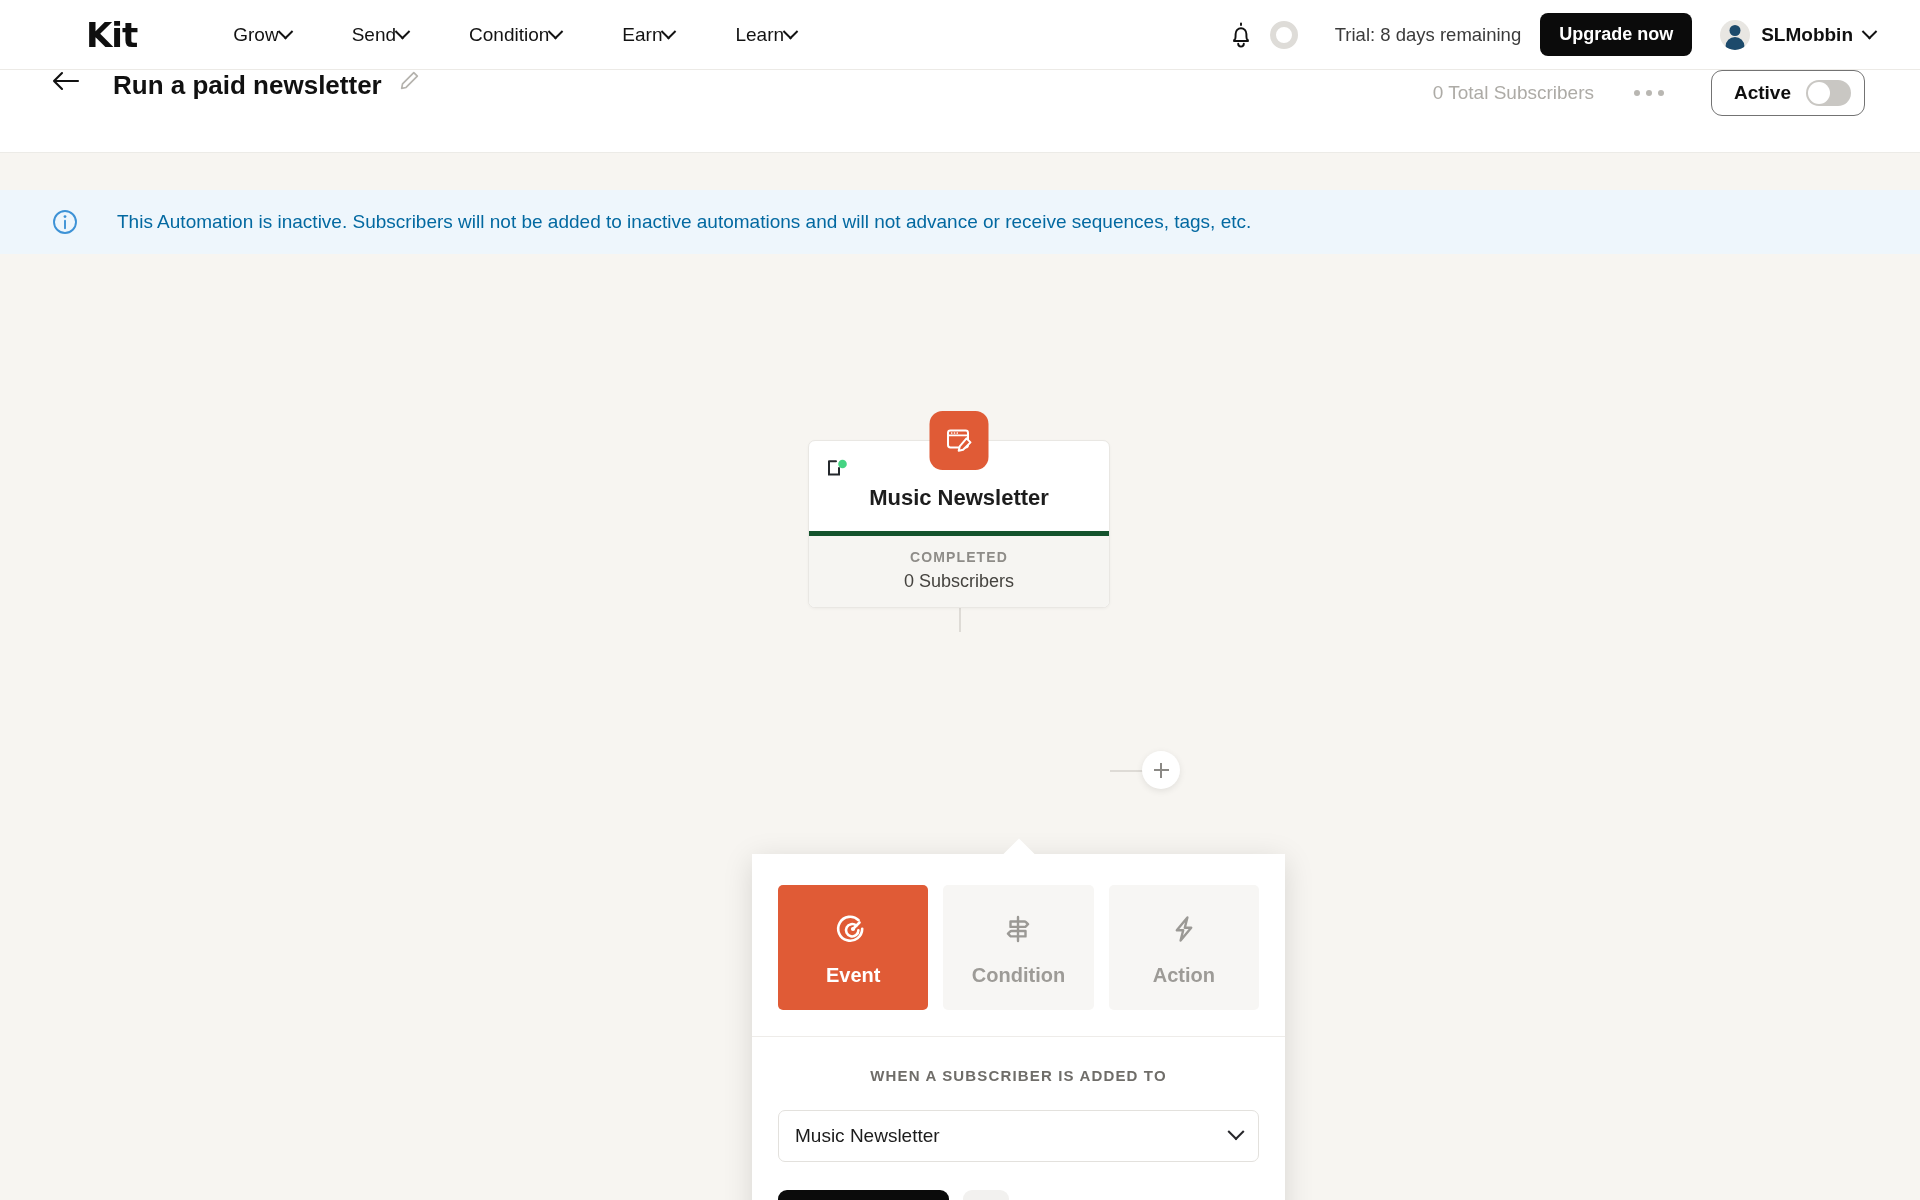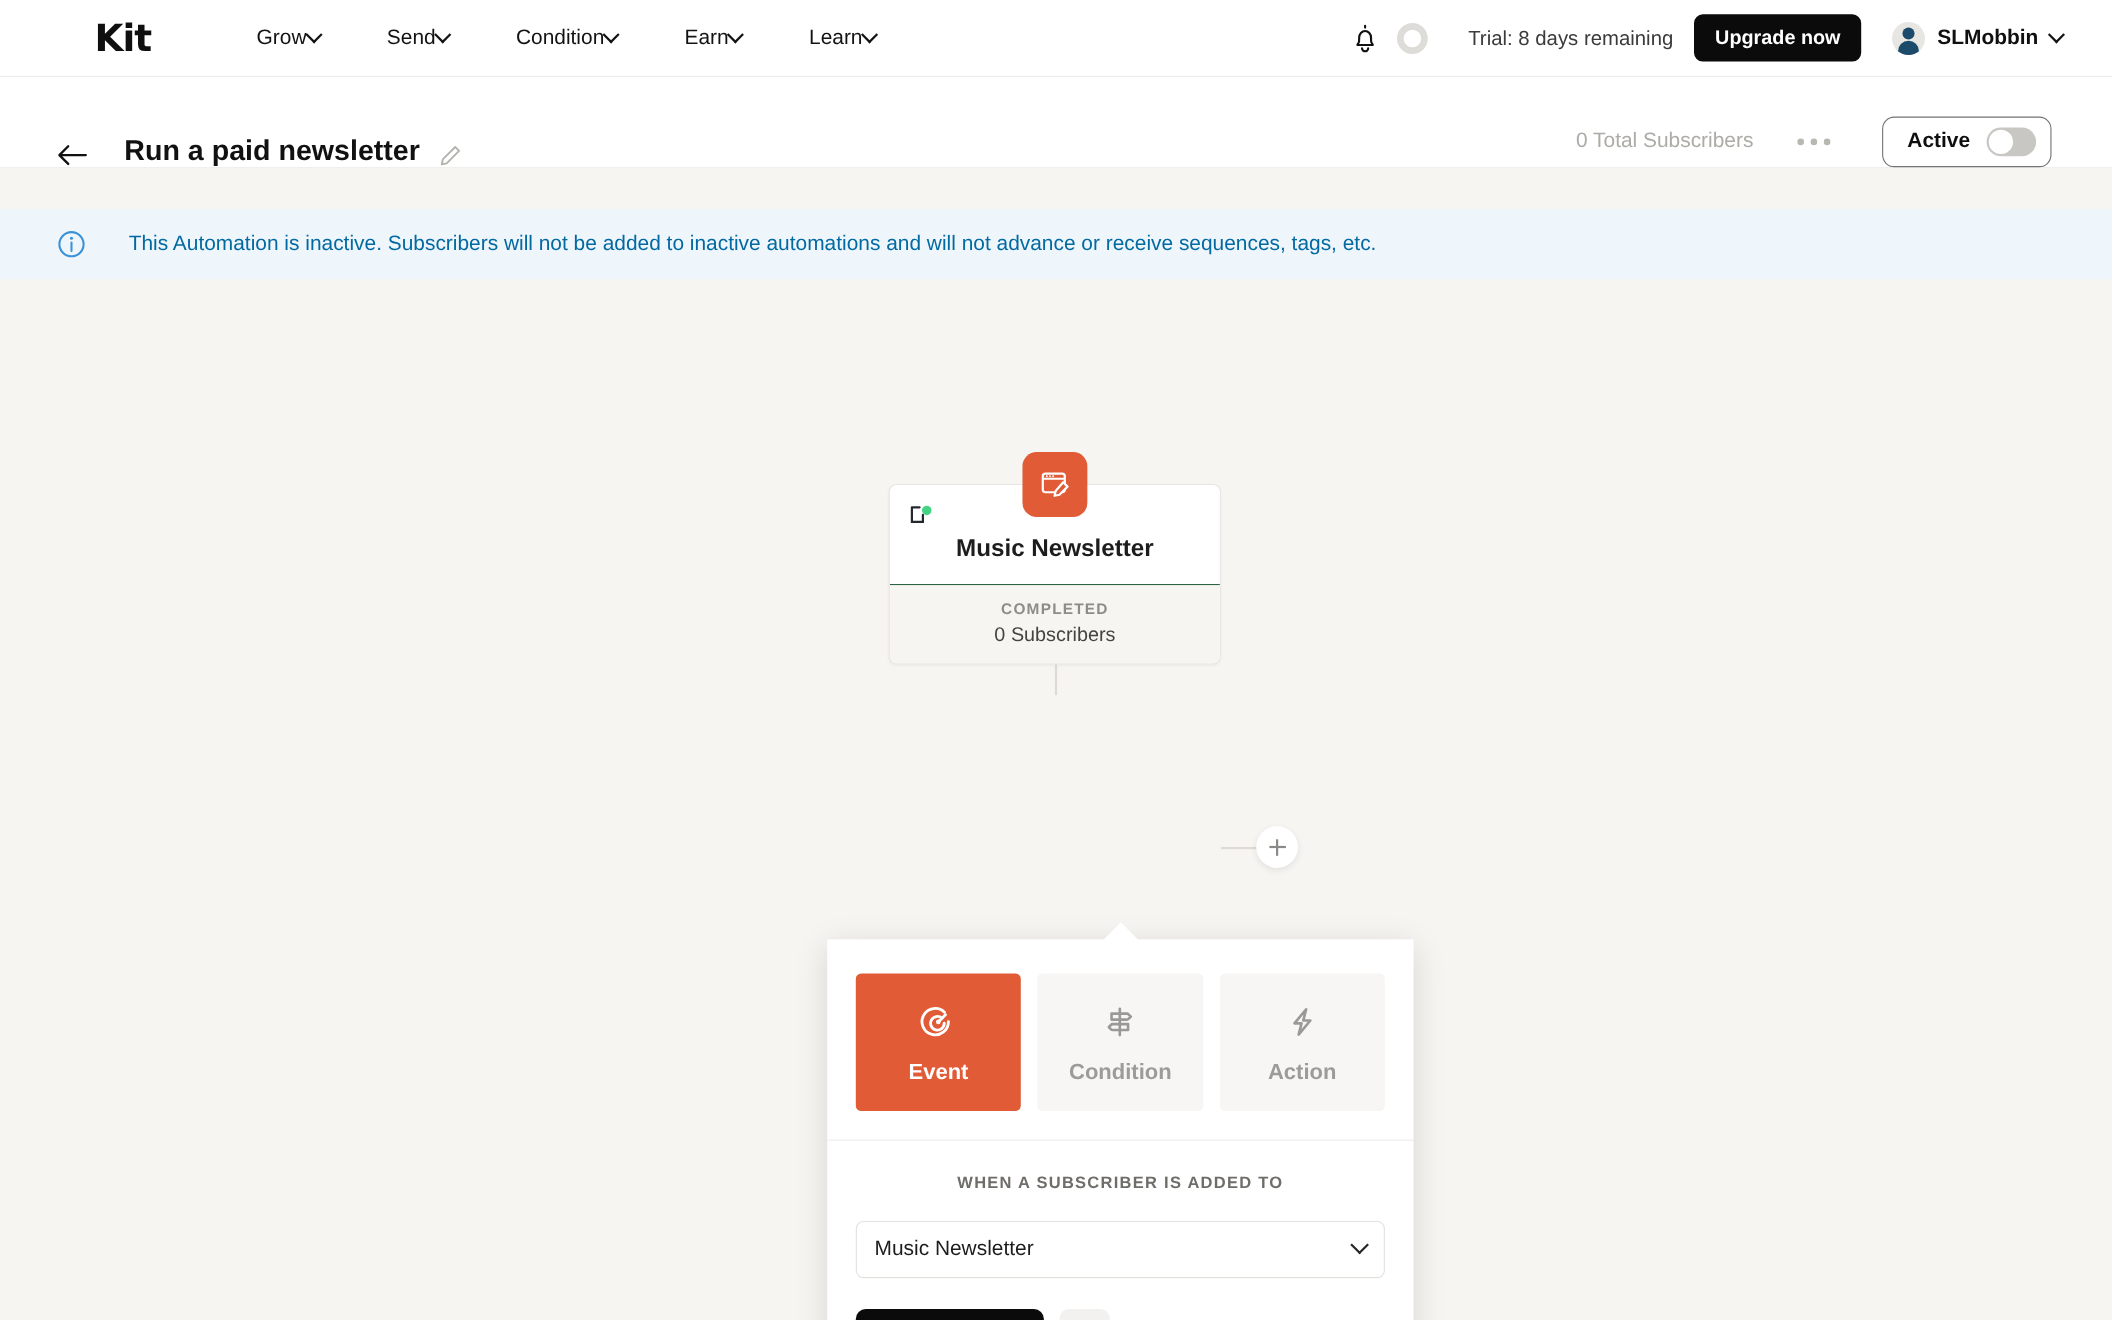--- a/index.html
+++ b/index.html
@@ -70,21 +70,21 @@
     width: 19px; height: 18px; border-radius: 10px 10px 0 0;
     background: #1c4a6b; transform: translateX(-50%);
   }
   .username { font-size: 19px; font-weight: 700; color: #101010; white-space: nowrap; }
 
   
   .pagehead {
     position: absolute; top: 70px; left: 0;
     width: 1920px; height: 83px;
     background: #fff; border-bottom: 1px solid #ecebe7;
-    display: flex; align-items: flex-end; z-index: 30;
+    display: flex; align-items: flex-start; z-index: 30;
   }
   .backarrow { margin-left: 52px; width: 28px; height: 22px; cursor: pointer; }
   .ptitle { margin-left: 33px; font-size: 26px; font-weight: 700; color: #111; white-space: nowrap; }
   .pencil { margin-left: 17px; width: 21px; height: 21px; cursor: pointer; }
   .head-right { margin-left: auto; display: flex; align-items: center; margin-right: 55px; }
   .totalsubs { font-size: 19px; color: #adaba6; margin-right: 40px; white-space: nowrap; }
   .dots { display: flex; gap: 6px; margin-right: 47px; cursor: pointer; }
   .dots i { width: 6px; height: 6px; border-radius: 50%; background: #b9b7b2; display: block; }
   .activebox {
     display: flex; align-items: center; gap: 15px;
@@ -136,21 +136,21 @@
   }
   .nodeicon {
     position: absolute; width: 59px; height: 59px; border-radius: 13px;
     background: #e05b36; display: flex; align-items: center; justify-content: center;
     left: 50%; transform: translateX(-50%); top: -30px; z-index: 3;
   }
   .nodebody { padding: 44px 0 20px; text-align: center; position: relative; }
   .livedot { position: absolute; left: 18px; top: 18px; width: 24px; height: 18px; }
   .nodetitle { font-size: 22px; font-weight: 700; color: #1d1d1d; }
   .nodefoot {
-    background: #f6f5f2; border-top: 1px solid #14532d;
+    background: #f6f5f2; border-top: 5px solid #14532d;
     border-radius: 0 0 6px 6px; padding: 13px 0 15px; text-align: center;
   }
   .nodestatus {
     font-size: 14px; font-weight: 700; letter-spacing: 1.1px;
     color: #8e8c88; text-transform: uppercase;
   }
   .nodesubs { font-size: 18px; color: #45433f; margin-top: 6px; }
   .splitfoot { display: flex; }
   .splitfoot > div { flex: 1; text-align: center; padding: 13px 0 15px; }
   .splitfoot > div + div { border-left: 1px solid #ebe9e5; }

